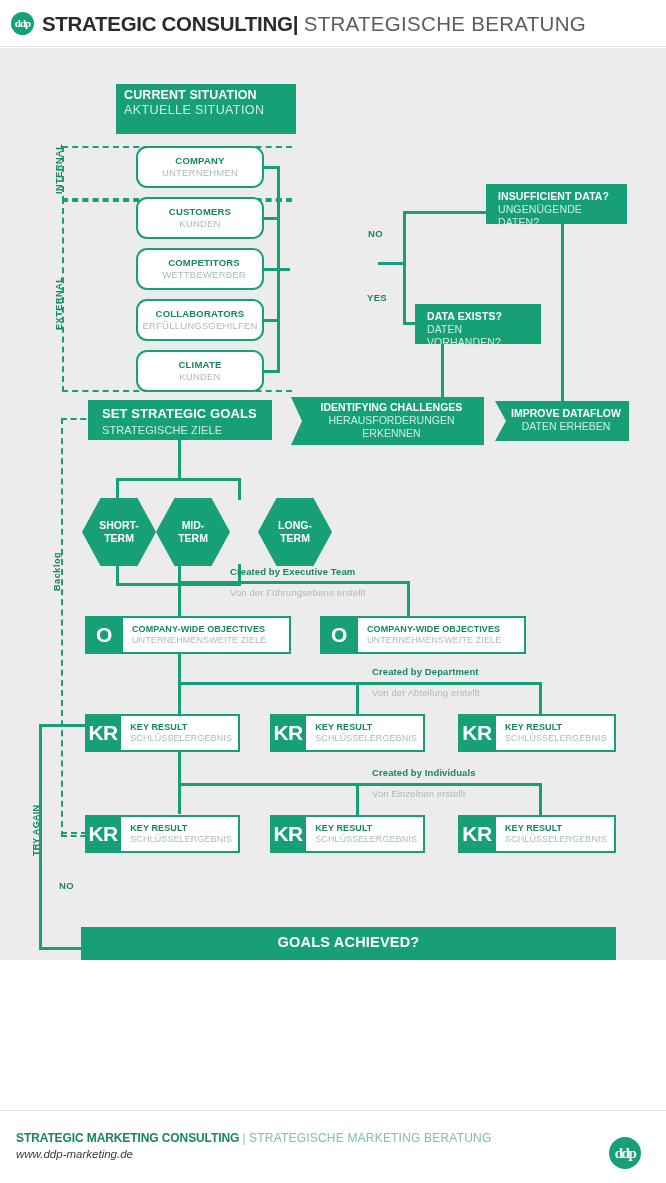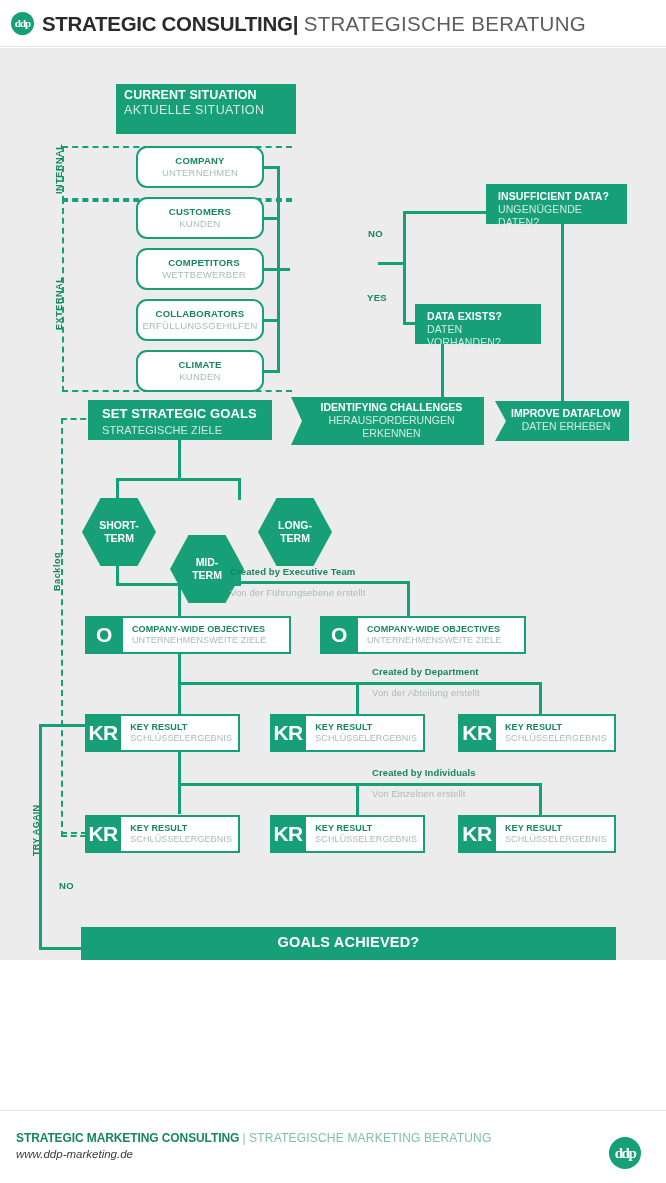--- a/index.html
+++ b/index.html
@@ -247,21 +247,21 @@
 
   <div class="ln ln-v" style="left:178px;top:392px;height:40px;"></div>
   <div class="ln ln-h" style="left:116px;top:430px;width:125px;"></div>
   <div class="ln ln-v" style="left:116px;top:430px;height:22px;"></div>
   <div class="ln ln-v" style="left:238px;top:430px;height:22px;"></div>
 
   <div class="hex" style="left:82px;top:450px;">
     <span>SHORT-</span>
     <span>TERM</span>
   </div>
-  <div class="hex" style="left:170px;top:450px;margin-top:37px;">
+  <div class="hex" style="left:156px;top:450px;">
     <span>MID-</span>
     <span>TERM</span>
   </div>
   <div class="hex" style="left:258px;top:450px;">
     <span>LONG-</span>
     <span>TERM</span>
   </div>
 
   <div class="ln ln-v" style="left:116px;top:516px;height:22px;"></div>
   <div class="ln ln-v" style="left:238px;top:516px;height:22px;"></div>

